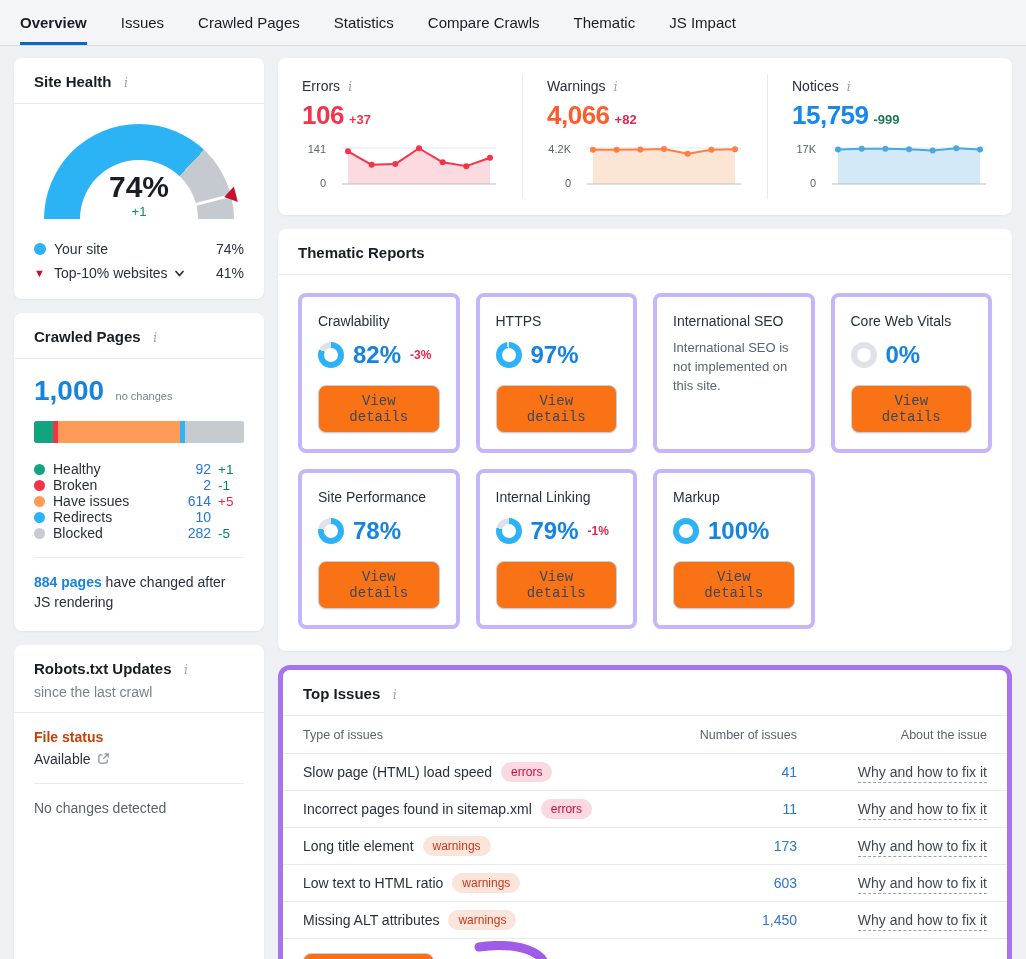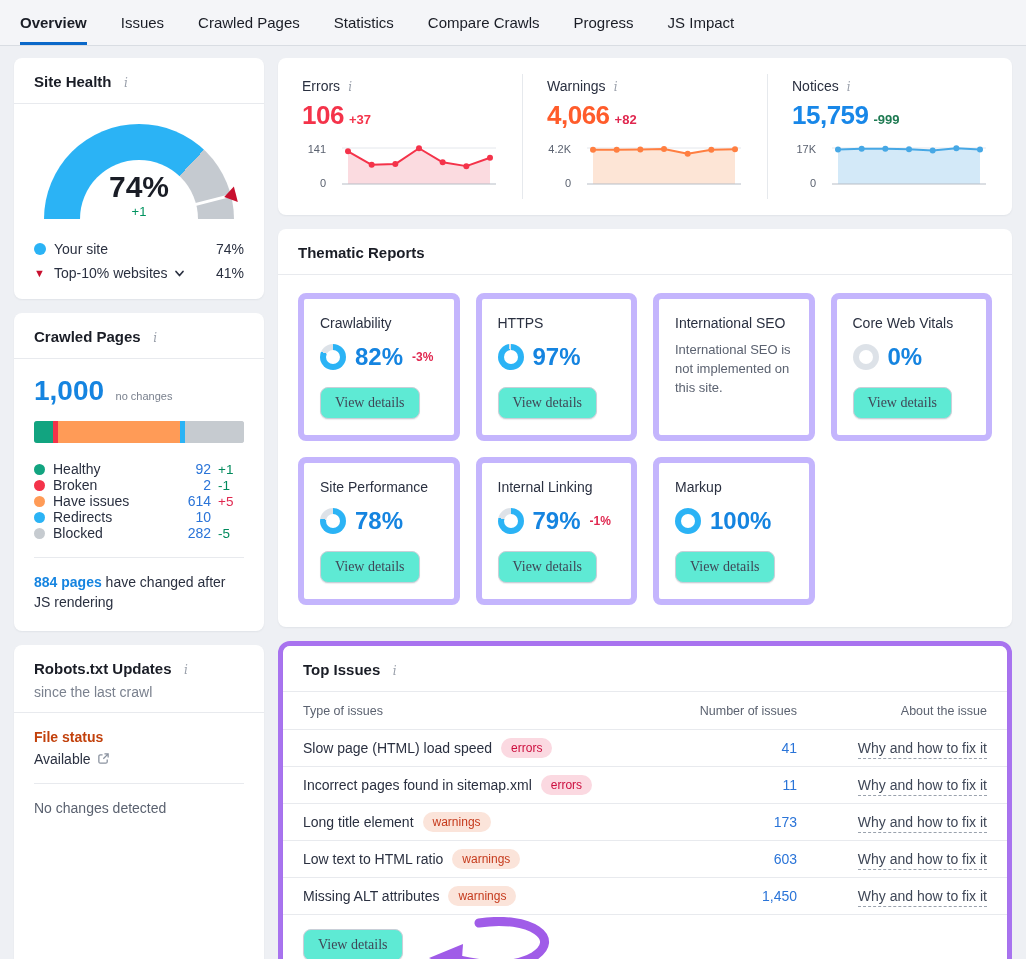--- a/index.html
+++ b/index.html
@@ -98,30 +98,30 @@
   .stat-label-row { font-size:14px; color:#2a3040; }
   .stat-value-row { margin-top:6px; }
   .stat-value { font-size:26px; font-weight:bold; letter-spacing:-.5px; }
   .stat-delta { font-size:13px; font-weight:bold; margin-left:5px; }
   .spark-row { display:flex; align-items:stretch; margin-top:10px;gap:8px; }
   .spark-axis { width:30px; display:flex; flex-direction:column; justify-content:space-between;
                 font-size:11px; color:#5b6270; text-align:right; padding:2px 6px 2px 0; }
   
   .th-body { padding:18px 20px 22px; }
   .th-grid { display:grid; grid-template-columns:repeat(4,1fr); gap:16px; }
-  .th-card { border:6px solid #c4b5fd; border-radius:8px; padding:16px; min-height:140px; }
+  .th-card { border:4px solid #c4b5fd; border-radius:8px; padding:16px; min-height:140px; }
   .th-card-title { font-size:14px; color:#2a3040; }
   .th-metric { display:flex; align-items:center; gap:9px; margin:12px 0 16px; }
   .ring { position:relative; width:26px; height:26px; border-radius:50%; flex:none; }
   .ring-hole { position:absolute; inset:6px; background:#fff; border-radius:50%; }
   .th-pct { font-size:24px; font-weight:bold; color:#1584e0; }
   .th-delta { font-size:12px; font-weight:bold; color:#e0274f; }
   .btn {
-    font-family:Liberation Serif, serif;
-    font-size:14px; color:#3f4757; background:#5eead4;
+    font-family:Liberation Mono, monospace;
+    font-size:14px; color:#3f4757; background:#f97316;
     border:1px solid #c9cfd8; border-radius:8px; padding:7px 14px;
     cursor:pointer; box-shadow:0 1px 1px rgba(20,30,50,.08);
   }
   .th-text { font-size:13px; color:#5b6270; line-height:1.45; margin-top:10px; }
   
   .ti-wrap { border:5px solid #a873ef; border-radius:12px; }
   .ti-panel { border-radius:7px; }
   .ti-table-head, .ti-row {
     display:grid; grid-template-columns:1fr 140px 190px;
     align-items:center; padding:0 20px;
@@ -140,21 +140,21 @@
 </style>
 </head>
 <body>
 
 <nav class="top-nav">
     <div class="nav-tab active">Overview</div>
     <div class="nav-tab">Issues</div>
     <div class="nav-tab">Crawled Pages</div>
     <div class="nav-tab">Statistics</div>
     <div class="nav-tab">Compare Crawls</div>
-    <div class="nav-tab">Progress</div>
+    <div class="nav-tab">Thematic</div>
     <div class="nav-tab">JS Impact</div>
   </nav>
 
 <div class="layout">
 
   <aside class="col-left">
 
     <section class="panel">
       <div class="panel-head">
         <h2 class="panel-title">Site Health</h2>

